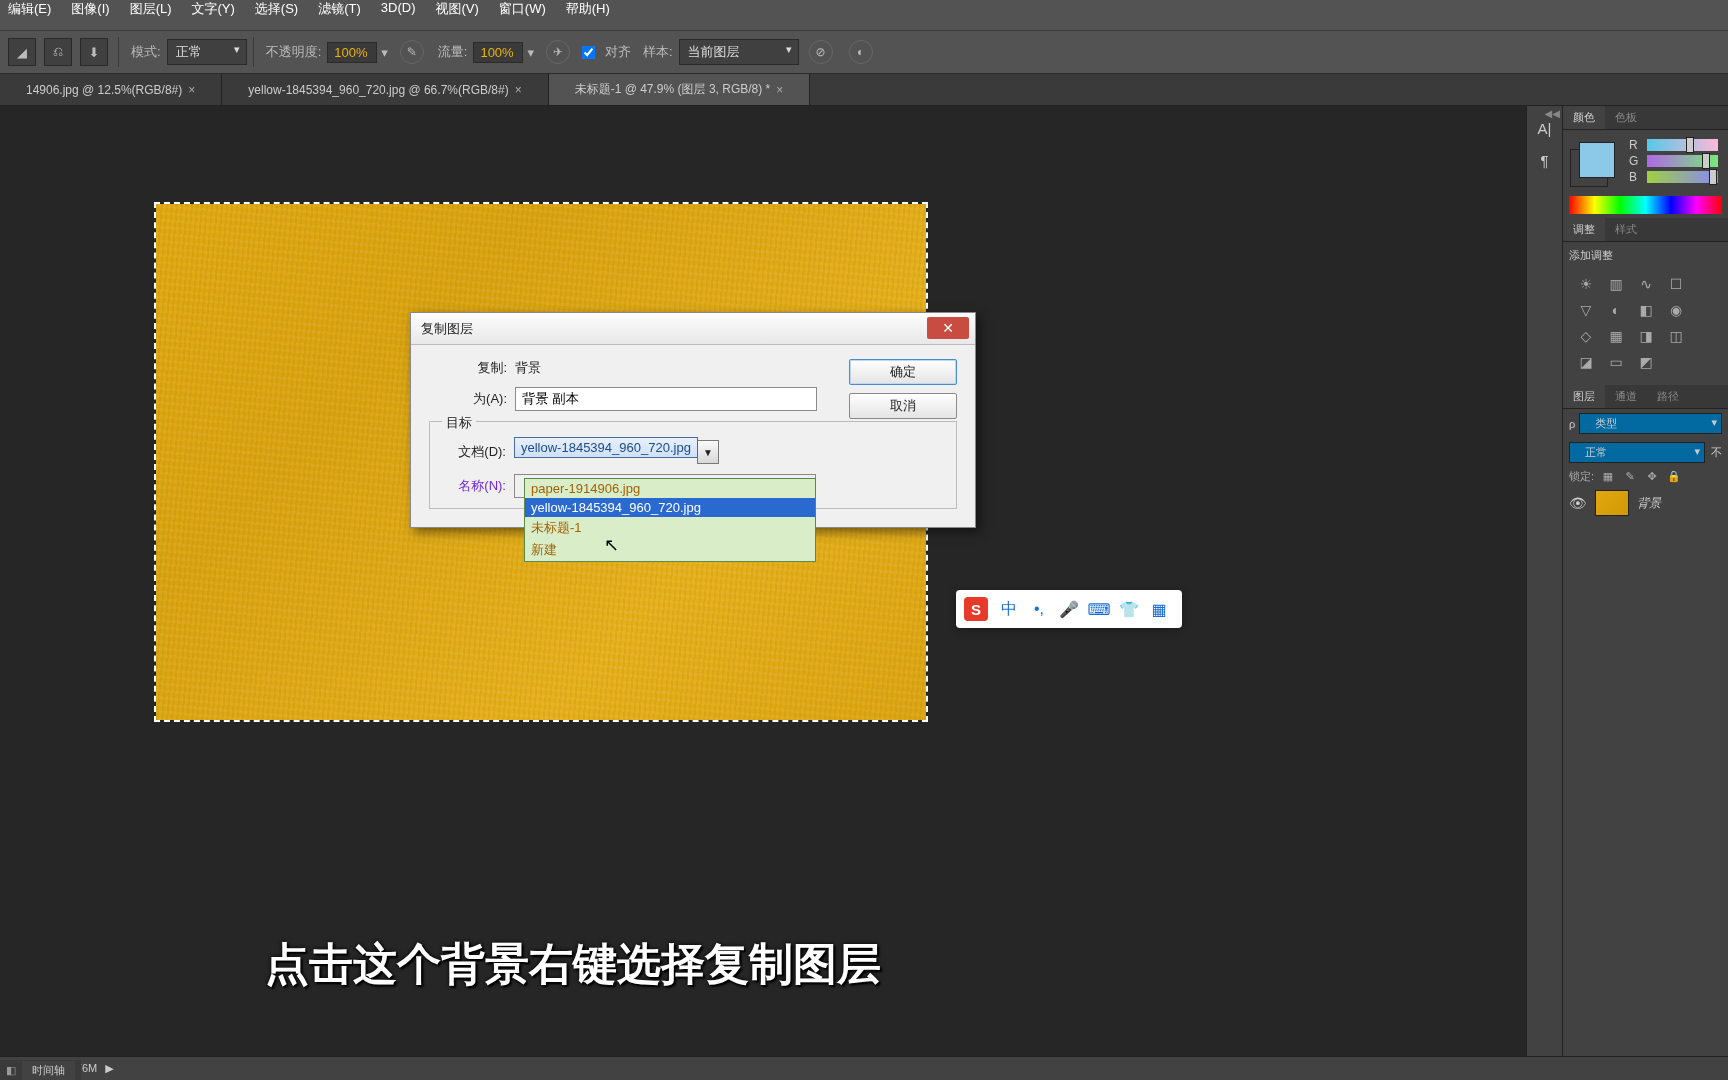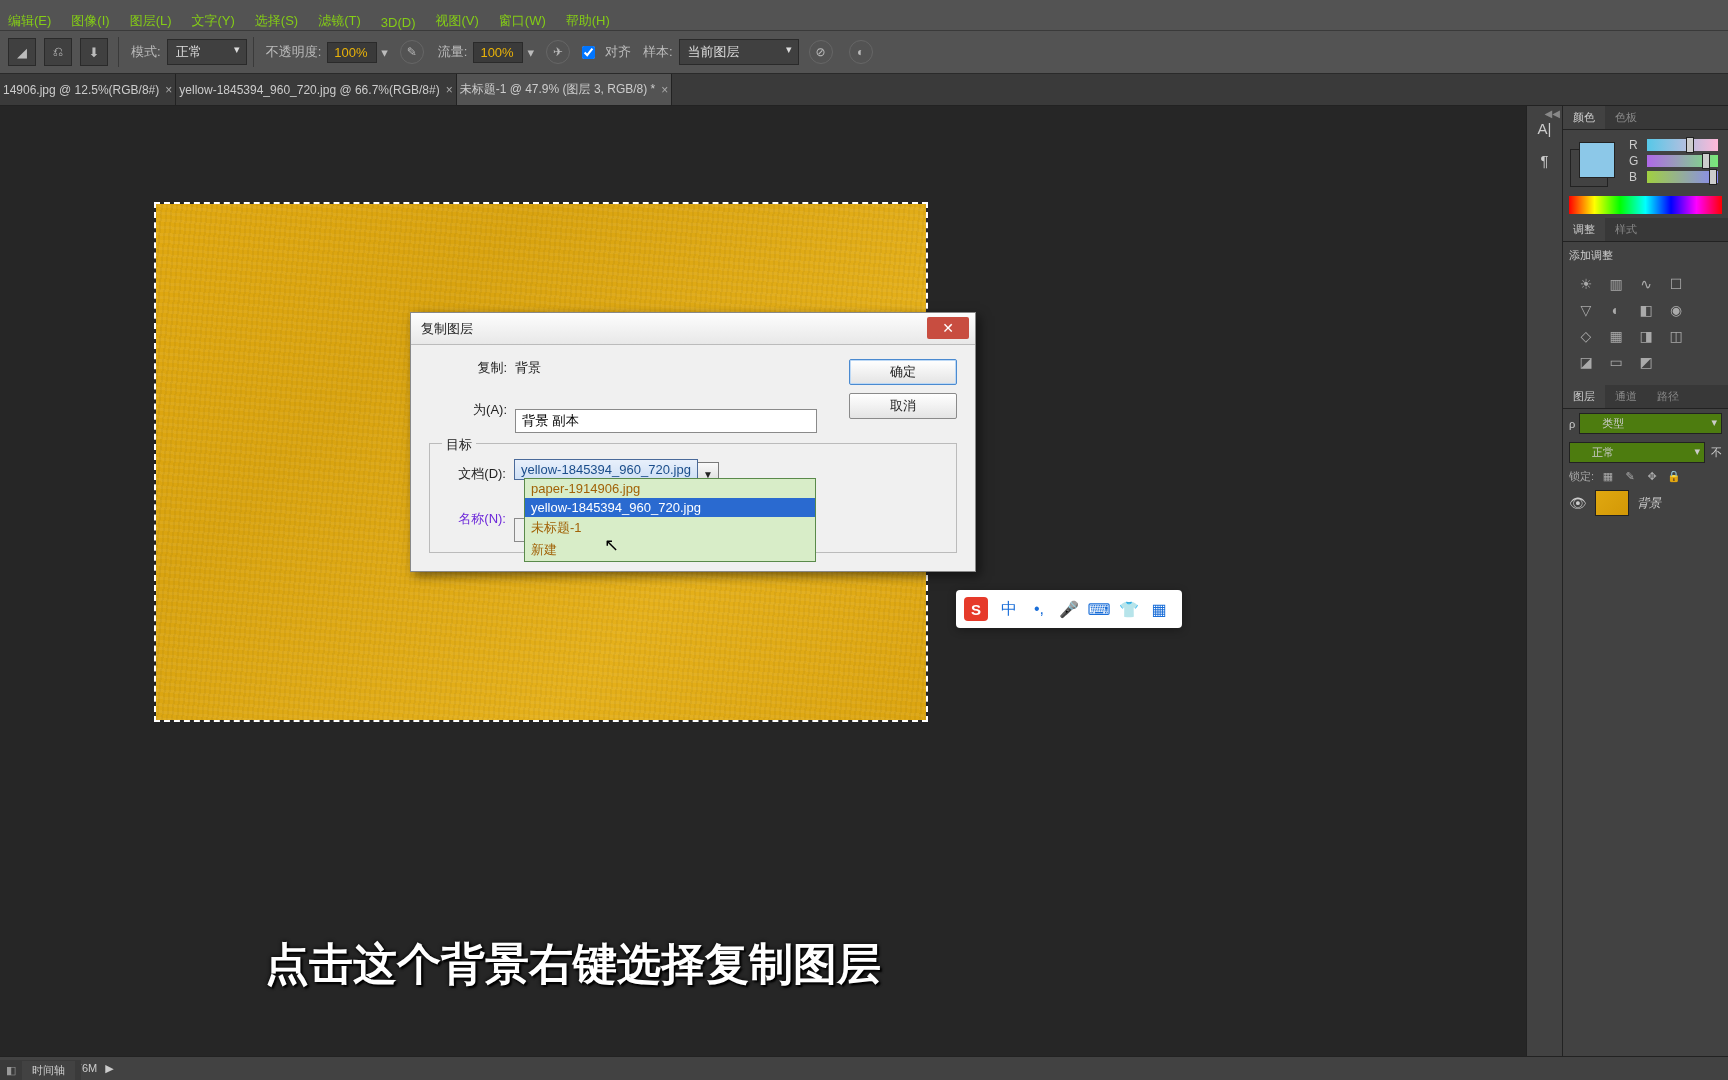--- a/index.html
+++ b/index.html
@@ -1,35 +1,35 @@
 <!DOCTYPE html>
 <html><head>
 <meta charset="utf-8">
 <style>
 * { margin: 0; padding: 0; box-sizing: border-box; font-family: "Microsoft YaHei", sans-serif; }
 body { background: #535353; width: 1728px; height: 1080px; overflow: hidden; position: relative; }
 
 
-.menubar { background: #535353; height: 30px; display: flex; align-items: flex-end; padding: 0 8px; color: #84cc16; font-size: 13px; }
+.menubar { background: #535353; height: 30px; display: flex; align-items: flex-start; padding: 0 8px; color: #ffffff; font-size: 13px; }
 .menubar span { margin-right: 20px; cursor: pointer; }
 
 
 .optbar { background: #535353; height: 44px; display: flex; align-items: center; padding: 0 4px; color: #bbb; font-size: 13px; border-top: 1px solid #3a3a3a; border-bottom: 1px solid #2a2a2a; }
 .optbar .toolico { width: 28px; height: 28px; background: #404040; border: 1px solid #2a2a2a; margin: 0 4px; display: flex; align-items: center; justify-content: center; }
 .optbar .sep { width: 1px; height: 30px; background: #3a3a3a; margin: 0 6px; }
 .optbar .lbl { margin: 0 6px; }
 .optbar .dd { background: #404040; border: 1px solid #2a2a2a; padding: 3px 24px 3px 8px; color: #ddd; position: relative; min-width: 80px; }
 .optbar .dd::after { content: '▾'; position: absolute; right: 6px; top: 3px; font-size: 11px; }
 .optbar .numbox { background: #3a3a3a; border: 1px solid #2a2a2a; padding: 2px 6px; color: #eab308; width: 50px; }
 .optbar input[type=checkbox] { margin: 0 4px; }
 .optbar .iconcircle { width: 24px; height: 24px; border-radius: 50%; border: 1px solid #666; margin: 0 8px; display:flex;align-items:center;justify-content:center;font-size:12px; }
 
 
 .doctabs { background: #3a3a3a; height: 32px; display: flex; align-items: stretch; color: #ccc; font-size: 12px; border-bottom: 1px solid #222; }
-.doctab { padding: 0 3px; display: flex; align-items: center; border-right: 1px solid #222; position: relative; background: #3a3a3a; }
+.doctab { padding: 0 26px; display: flex; align-items: center; border-right: 1px solid #222; position: relative; background: #3a3a3a; }
 .doctab.active { background: #535353; }
 .doctab .x { margin-left: 6px; color: #aaa; cursor: pointer; }
 
 
 .main { position: absolute; top: 106px; bottom: 24px; left: 0; right: 0; display: flex; }
 .canvas-area { flex: 1; background: #262626; position: relative; overflow: hidden; }
 .midbar { width: 36px; background: #424242; border-left: 1px solid #222; display: flex; flex-direction: column; align-items: center; padding-top: 6px; }
 .midbar .pico { width: 24px; height: 24px; margin: 4px 0; display:flex;align-items:center;justify-content:center;color:#ccc;font-size:15px; }
 .rpanel { width: 166px; background: #424242; border-left: 1px solid #222; display: flex; flex-direction: column; color: #ccc; font-size: 12px; }
 
@@ -40,21 +40,21 @@
 .march { position:absolute; inset:-2px; border:2px dashed #000; outline:2px dashed #fff; outline-offset:-2px; pointer-events:none; }
 
 
 .dialog { position: absolute; left: 410px; top: 206px; width: 566px; background: #f0f0f0; border: 1px solid #888; box-shadow: 4px 4px 10px rgba(0,0,0,0.5); font-size: 13px; color: #222; }
 .dlg-title { height: 32px; background: linear-gradient(#fdfdfd,#e8e8e8); display: flex; align-items: center; padding: 0 10px; position: relative; border-bottom: 1px solid #bbb; }
 .dlg-close { position: absolute; right: 6px; top: 4px; width: 42px; height: 22px; background: #c84d40; color: #fff; display: flex; align-items: center; justify-content: center; font-size: 14px; border-radius: 2px; }
 .dlg-body { padding: 14px 18px 18px 18px; position: relative; }
 .dlg-row { display: flex; align-items: center; margin-bottom: 10px; }
 .dlg-row .rl { width: 86px; text-align: right; padding-right: 8px; }
 .dlg-row .rv { flex: 1; }
-.dlg-input { width: 302px; height: 24px; border: 1px solid #8a8a8a; padding: 2px 6px; background: #fff; margin-top: 22px; }
+.dlg-input { width: 302px; height: 24px; border: 1px solid #8a8a8a; padding: 2px 6px; background: #fff; }
 .dlg-select { width: 278px; height: 24px; border: 1px solid #4a6a9a; background: linear-gradient(#e8f0fb,#cfe0f5); padding: 2px 6px; color: #1a4d8a; position: relative; }
 .dlg-ddbtn { width: 22px; height: 24px; border: 1px solid #7a7a7a; background: linear-gradient(#fafafa,#d8d8d8); display: inline-flex; align-items: center; justify-content: center; font-size: 10px; margin-left: -1px; vertical-align: top; }
 .fieldset { border: 1px solid #bbb; padding: 10px 12px; margin-top: 4px; }
 .fieldset-leg { position: relative; top: -18px; background: #f0f0f0; padding: 0 4px; width: fit-content; }
 .dlg-btns { position: absolute; right: 18px; top: 14px; }
 .dlg-btn { width: 108px; height: 26px; background: linear-gradient(#fff,#e4e4e4); border: 1px solid #8a8a8a; border-radius: 2px; margin-bottom: 8px; display: flex; align-items: center; justify-content: center; cursor: pointer; }
 .dlg-btn.primary { border: 1px solid #4a8ad0; box-shadow: inset 0 0 0 1px #bcd8f5; }
 
 
 .dd-list { position: absolute; left: 524px; top: 372px; width: 292px; background: #d8edc8; border: 1px solid #5a8a4a; font-size: 13px; z-index: 50; }
@@ -81,21 +81,21 @@
 .rgb-slider.r { background: linear-gradient(90deg,#56c8e8,#ffb8d8); }
 .rgb-slider.g { background: linear-gradient(90deg,#b068e8,#78e878); }
 .rgb-slider.b { background: linear-gradient(90deg,#a0d040,#8888f8); }
 .rgb-slider .kn { position:absolute; top:-2px; width:8px; height:16px; background:#ccc; border:1px solid #222; }
 .spectrum { height:18px; margin:4px 6px; background: linear-gradient(90deg,#f00,#ff0,#0f0,#0ff,#00f,#f0f,#f00); }
 
 .adj-icons { display:flex; flex-wrap:wrap; padding:4px 2px; }
 .adj-icons .ai { width:26px; height:22px; margin:2px; display:flex;align-items:center;justify-content:center;font-size:14px;color:#aaa; }
 
 .layer-hdr { display:flex; align-items:center; padding:4px 6px; }
-.layer-dd { flex:1; background:#4d7c0f; border:1px solid #222; padding:2px 22px; font-size:11px; position:relative; }
+.layer-dd { flex:1; background:#0369a1; border:1px solid #222; padding:2px 15px; font-size:11px; position:relative; }
 .layer-dd::after { content:'▾'; position:absolute; right:4px; }
 .lock-row { display:flex; align-items:center; padding:2px 6px; gap:6px; color:#aaa; font-size:11px; }
 .lock-row .li { width:16px; text-align:center; }
 .layer-row { display:flex; align-items:center; padding:4px 6px; background:#424242; }
 .layer-row .eye { width:18px; font-size:14px; }
 .layer-row .thumb { width:34px; height:26px; background:linear-gradient(135deg,#e0a810,#d39806); margin:0 8px; border:1px solid #222; }
 .layer-row .lname { font-style: italic; flex:1; }
 
 
 .status { position:absolute; left:0; right:0; bottom:0; height:24px; background:#424242; color:#ccc; font-size:11px; display:flex; align-items:center; padding:0 8px; border-top:1px solid #222; }

